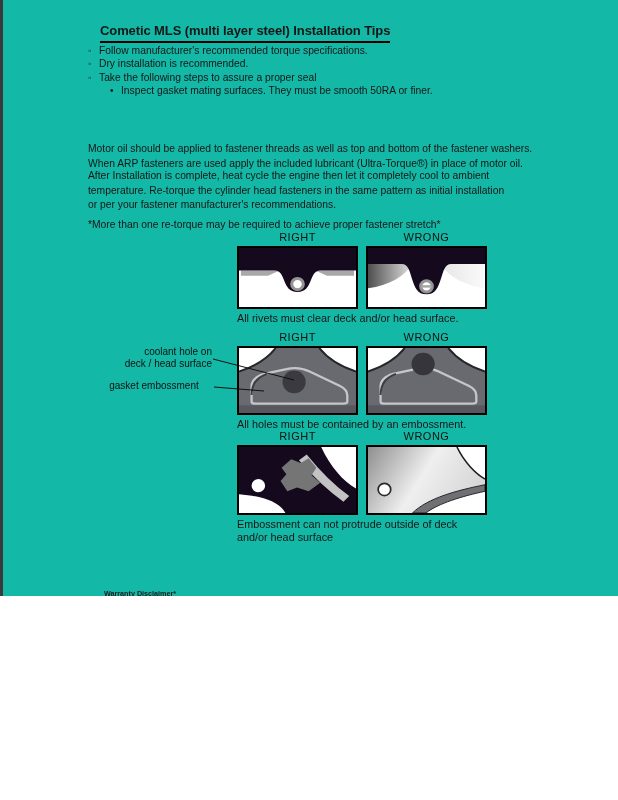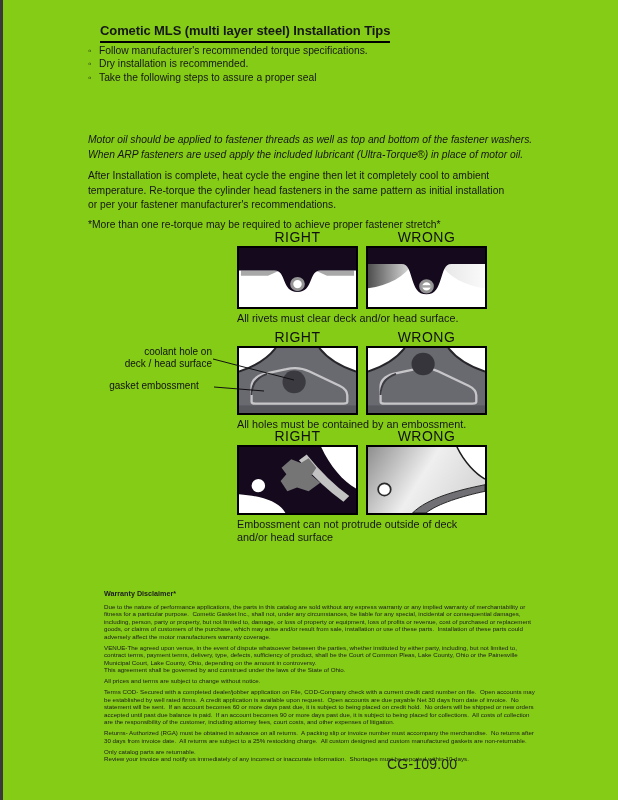--- a/index.html
+++ b/index.html
@@ -1,36 +1,36 @@
 <!DOCTYPE html>
 <html><head>
 <meta charset="utf-8">
 <style>
   html,body{margin:0;padding:0;background:#fff;}
-  .page{position:relative;width:618px;height:800px;background:#84cc16;overflow:hidden;
+  .page{position:relative;width:618px;height:596px;background:#14b8a6;overflow:hidden;
         font-family:"Liberation Sans",sans-serif;color:#161616;}
   .edge-bar{position:absolute;left:0;top:0;width:3px;height:800px;background:#3a3a3a;}
   .abs{position:absolute;}
   .title{left:100px;top:23px;font-size:13px;font-weight:700;border-bottom:2px solid #000;
          padding-bottom:3px;white-space:nowrap;letter-spacing:-0.1px;}
   .tips{left:88px;top:44px;font-size:10.3px;line-height:13.4px;}
   .tip{position:relative;padding-left:11px;white-space:nowrap;}
   .mark{position:absolute;left:0;top:0;}
   .circ::before{content:"◦";font-size:10px;}
   .dot::before{content:"•";font-size:10px;}
   .sub{margin-left:22px;}
   .diesel-head{left:88px;top:115px;font-size:12.5px;font-weight:700;white-space:nowrap;}
   .body-text{font-size:10.3px;line-height:14.6px;white-space:pre;}
-  .p1{left:88px;top:133px;font-style:italic;}
+  .p1{left:88px;top:142px;}
   .p2{left:88px;top:169px;}
   .note{left:88px;top:219px;font-size:10.3px;white-space:pre;}
   .diag{left:237px;}
   .prow{display:flex;gap:8px;}
   .pcol{width:121px;}
-  .dlabel{text-align:center;font-size:14px;letter-spacing:0.5px;height:14px;line-height:14px;
+  .dlabel{text-align:center;font-size:11px;letter-spacing:0.5px;height:14px;line-height:14px;
           margin-bottom:2px;color:#111;}
   .pframe{border:2px solid #000;box-sizing:border-box;width:121px;background:#fff;}
   .h63{height:63px;} .h69{height:69px;} .h70{height:70px;}
   .pframe svg{display:block;width:100%;height:100%;}
   .dcaption{margin-top:3px;font-size:10.8px;white-space:pre-line;line-height:12.5px;}
   .side-label{font-size:10px;line-height:11.5px;text-align:right;white-space:pre;color:#111;}
   .lbl-coolant{left:116px;top:346px;width:96px;}
   .lbl-emboss{left:96px;top:380px;width:116px;text-align:center;}
   .leader{left:88px;top:330px;width:260px;height:90px;pointer-events:none;z-index:5;}
   .legal{left:104px;top:572px;width:512px;font-size:6.2px;line-height:7.5px;color:#1b1b1b;margin-top:18px;}
@@ -44,20 +44,21 @@
 <div class="page">
   <div class="edge-bar"></div>
 
   <div class="abs title">Cometic MLS (multi layer steel) Installation Tips</div>
 
   <div class="abs tips">
     <div class="tip"><span class="mark circ"></span><span>Follow manufacturer's recommended torque specifications.</span></div>
     <div class="tip"><span class="mark circ"></span><span>Dry installation is recommended.</span></div>
     <div class="tip"><span class="mark circ"></span><span>Take the following steps to assure a proper seal</span></div>
     <div class="sub">
+      <div class="tip"><span class="mark dot"></span><span>Inspect gasket mating surfaces.  They must be smooth 50RA or finer.</span></div>
     </div>
   </div>
 
   <div class="abs body-text p1">Motor oil should be applied to fastener threads as well as top and bottom of the fastener washers.
 When ARP fasteners are used apply the included lubricant (Ultra-Torque®) in place of motor oil.</div>
   <div class="abs body-text p2">After Installation is complete, heat cycle the engine then let it completely cool to ambient
 temperature. Re-torque the cylinder head fasteners in the same pattern as initial installation
 or per your fastener manufacturer's recommendations.</div>
   <div class="abs note">*More than one re-torque may be required to achieve proper fastener stretch*</div>
 

